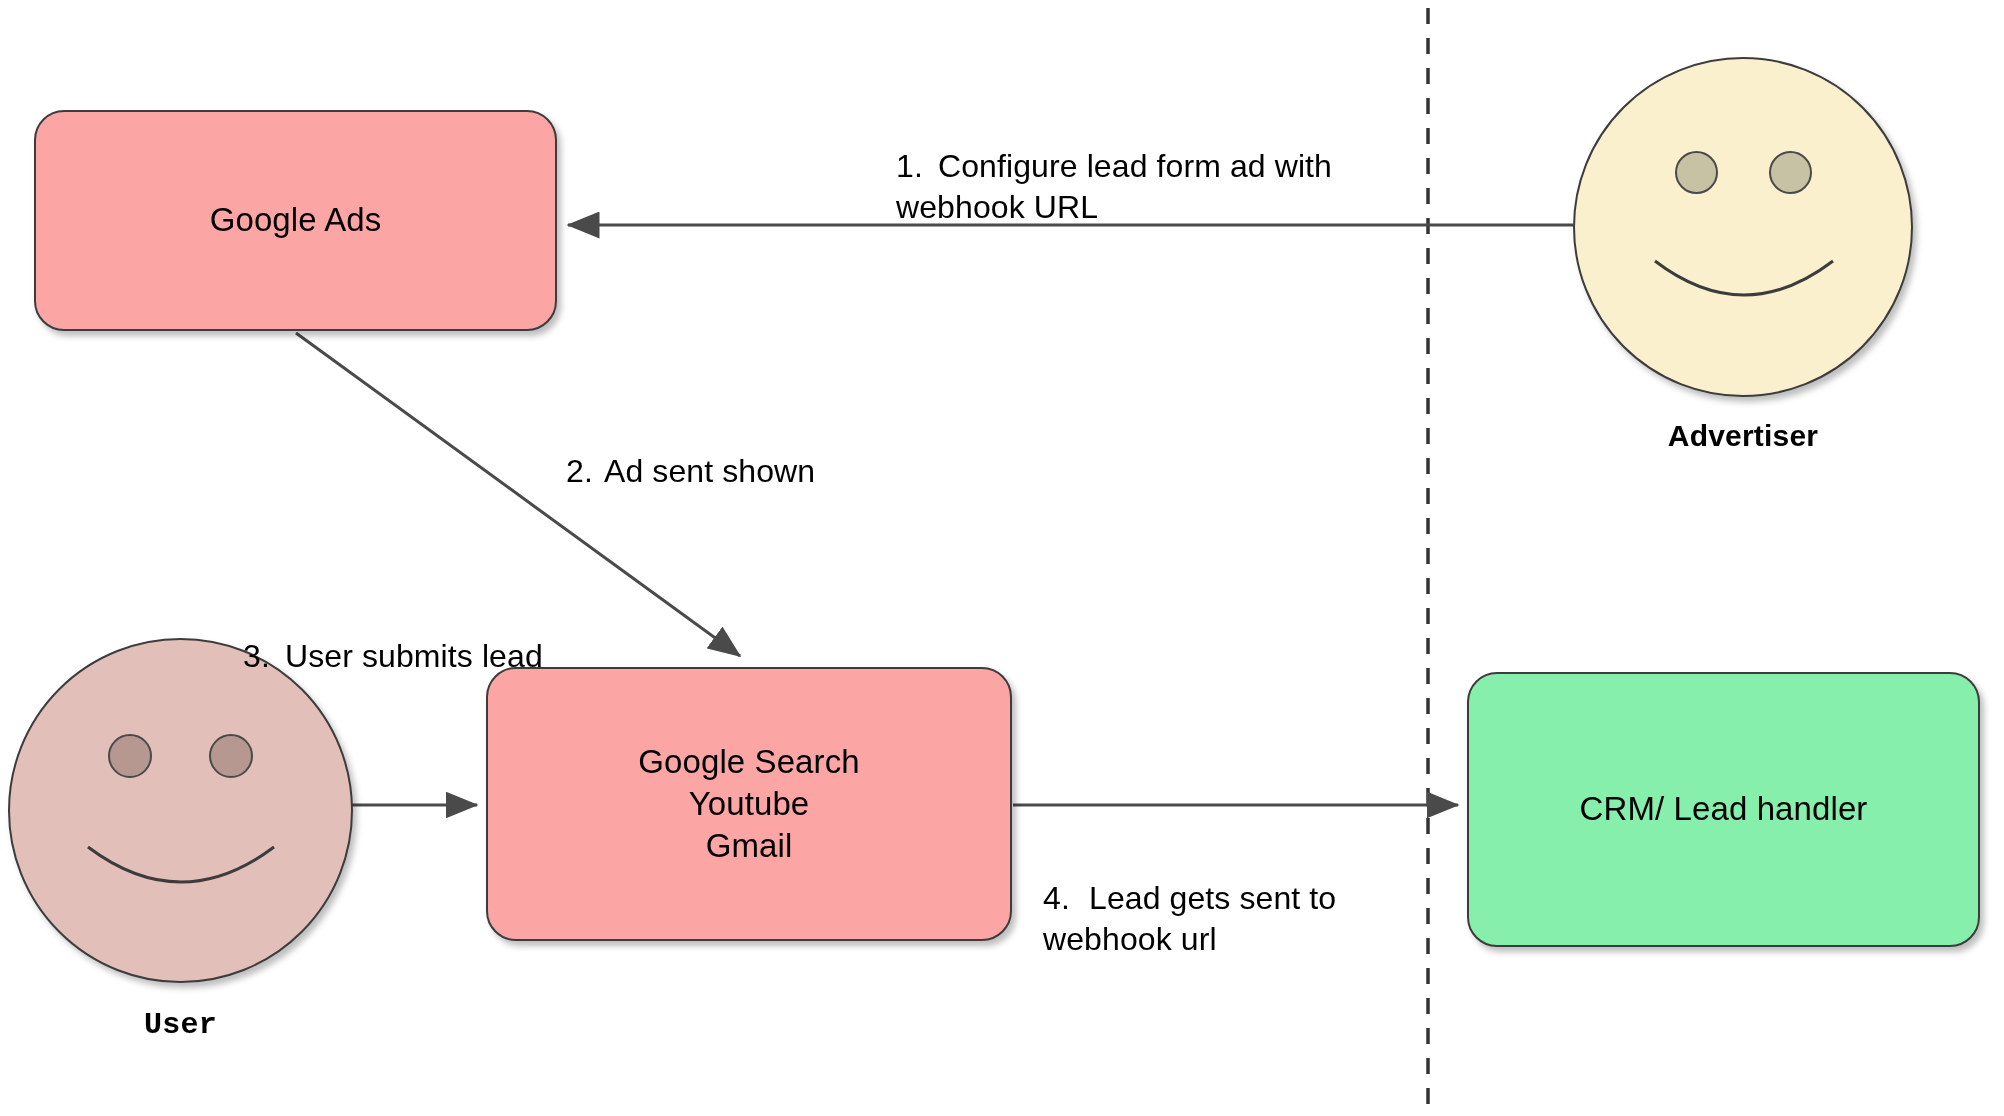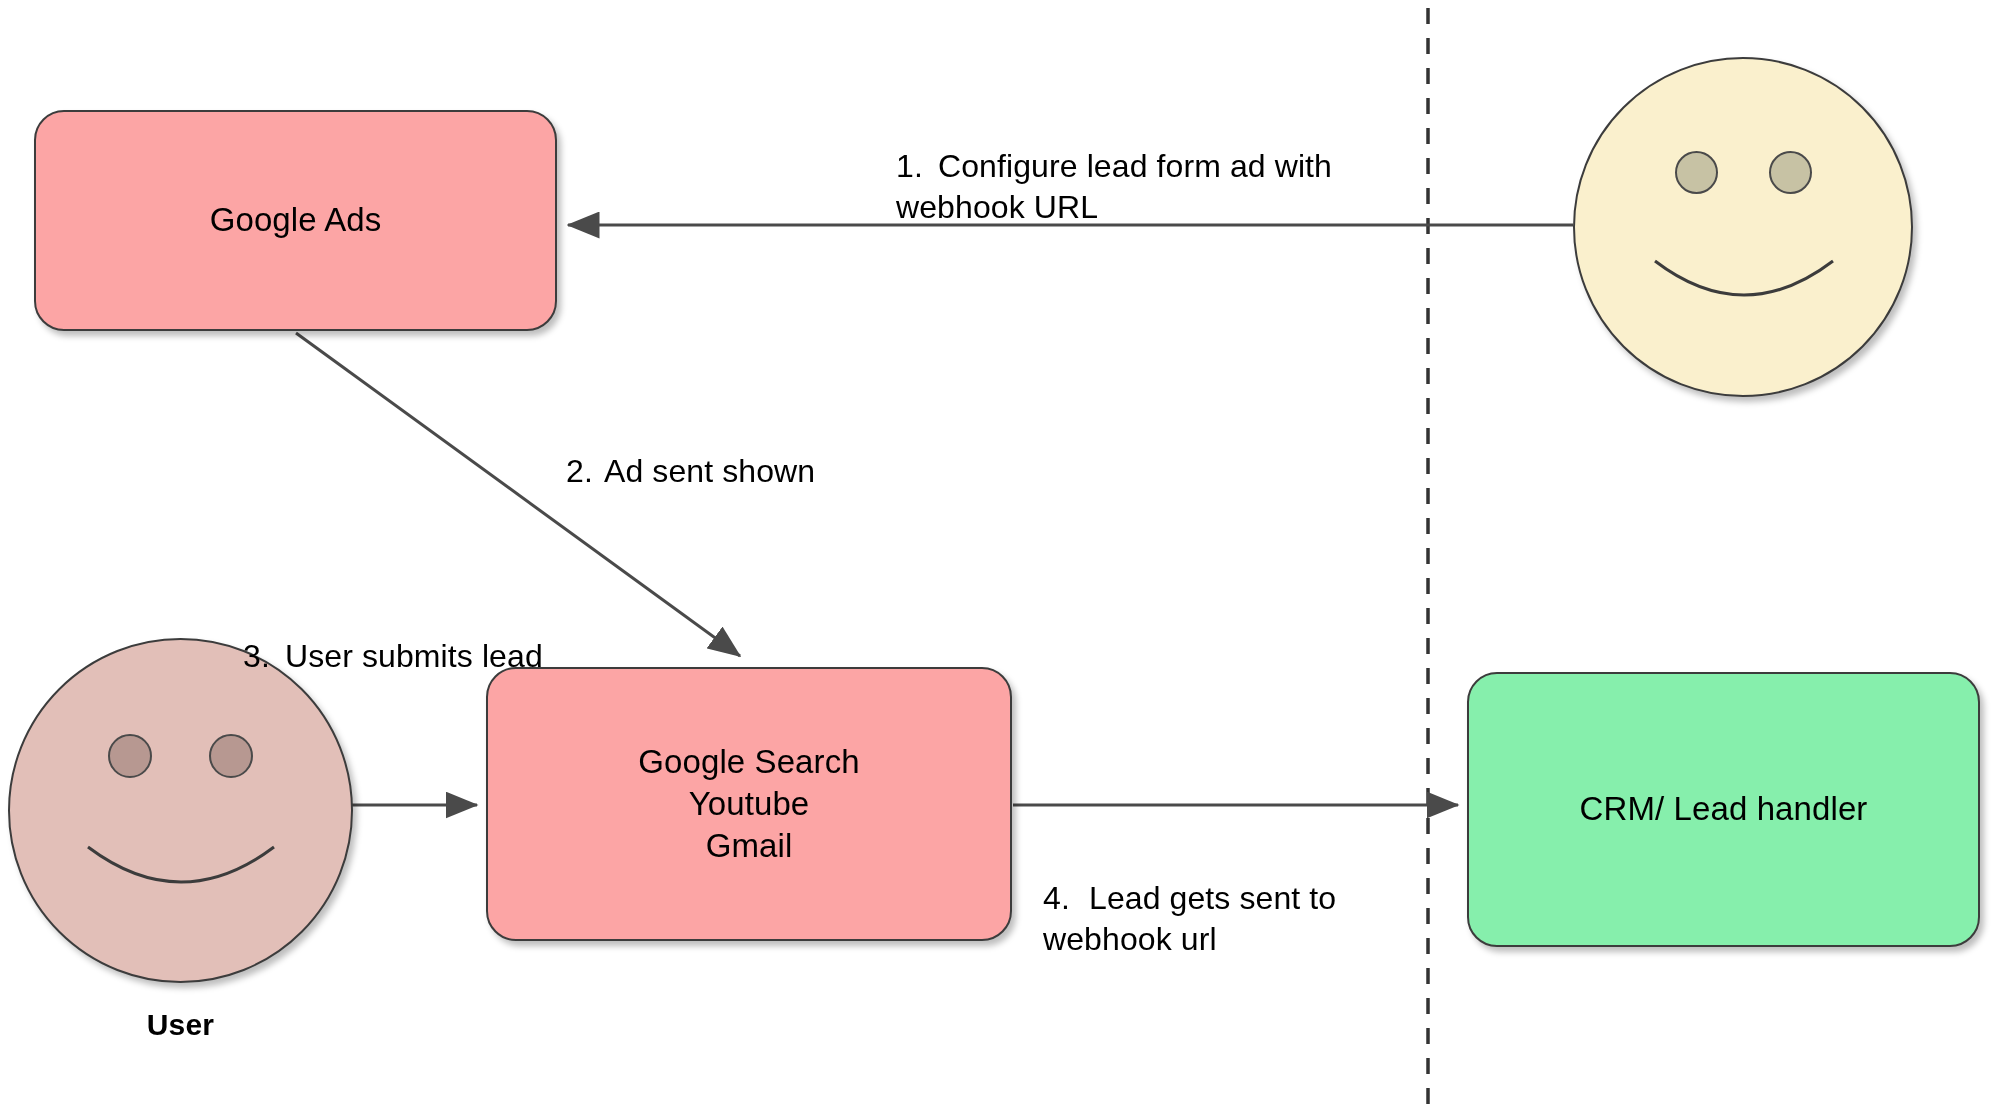--- a/index.html
+++ b/index.html
@@ -136,30 +136,31 @@
     <span>CRM/ Lead handler</span>
   </div>
 
   <div class="actor" style="left:1573px; top:57px; width:340px; height:420px;">
     <div class="actor-face cream" style="width:340px; height:340px;"></div>
     <div class="eye olive" style="left:102px; top:94px; width:43px; height:43px;"></div>
     <div class="eye olive" style="left:196px; top:94px; width:43px; height:43px;"></div>
     <svg class="mouth" style="left:80px; top:200px; width:182px; height:60px;" viewBox="0 0 182 60" xmlns="http://www.w3.org/2000/svg">
       <path d="M2,4 Q91,72 180,4" fill="none" stroke="#3c3c3c" stroke-width="3"></path>
     </svg>
+    <div class="actor-name" style="top:362px;">Advertiser</div>
   </div>
 
   <div class="actor" style="left:8px; top:638px; width:345px; height:400px;">
     <div class="actor-face rose" style="width:345px; height:345px;"></div>
     <div class="eye mauve" style="left:100px; top:96px; width:44px; height:44px;"></div>
     <div class="eye mauve" style="left:201px; top:96px; width:44px; height:44px;"></div>
     <svg class="mouth" style="left:78px; top:205px; width:190px; height:62px;" viewBox="0 0 190 62" xmlns="http://www.w3.org/2000/svg">
       <path d="M2,4 Q95,74 188,4" fill="none" stroke="#3c3c3c" stroke-width="3"></path>
     </svg>
-    <div class="actor-name" style="top:370px;">User</div>
+    <div class="actor-name" style="top:370px;font-family:Liberation Mono, monospace;">User</div>
   </div>
 
   <div class="step" style="left:896px; top:105px; width:520px;">
     <span class="num" style="width:42px;">1.</span><span>Configure lead form ad with
 webhook URL</span>
   </div>
 
   <div class="step" style="left:566px; top:410px; width:400px;">
     <span class="num" style="width:38px;">2.</span><span>Ad sent shown</span>
   </div>

